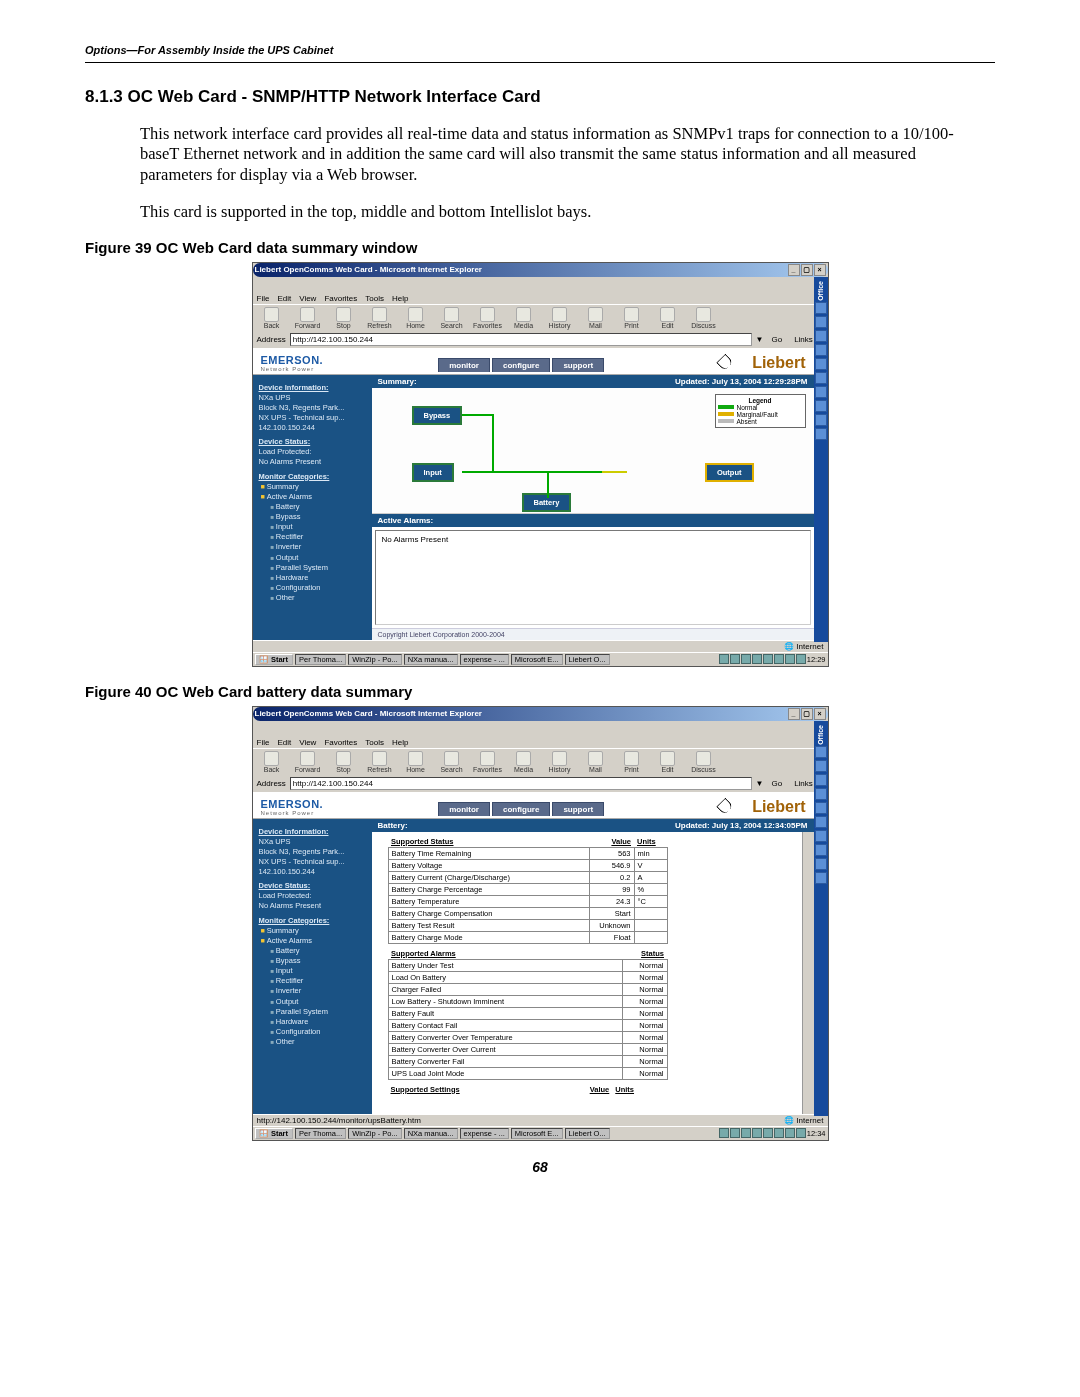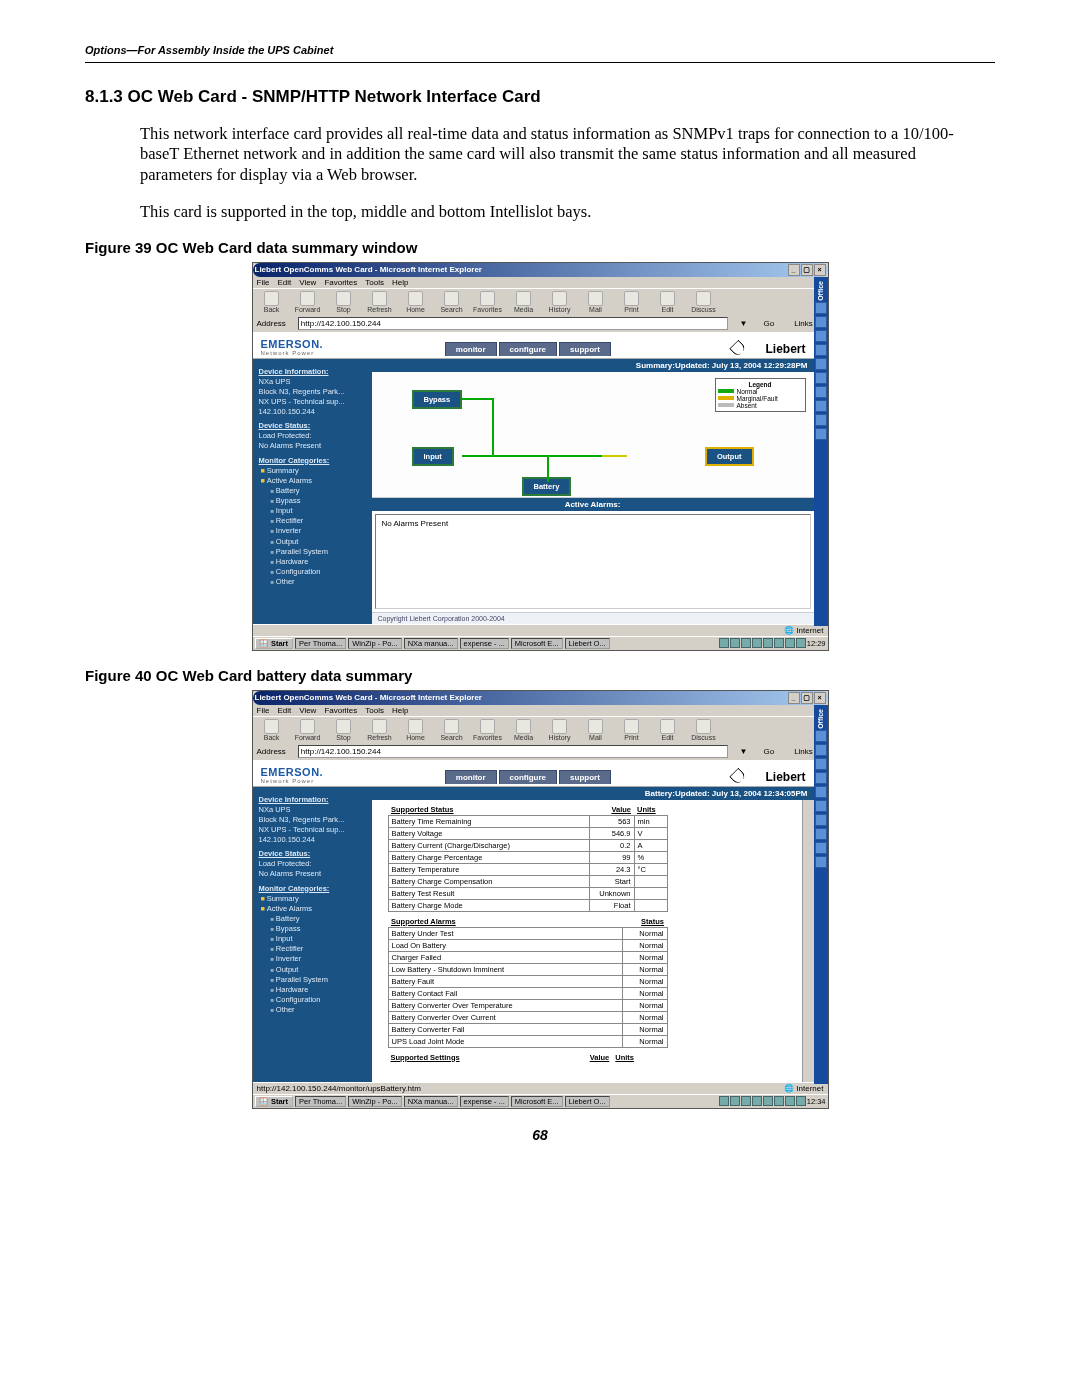--- a/index.html
+++ b/index.html
@@ -70,35 +70,36 @@
   .ie-winctrls { display: flex; gap: 1px; }
   .ie-winctrls span {
     display: inline-block; width: 10px; height: 10px;
     background:#d4d0c8; border:1px solid #888; font-size:7px; text-align:center; line-height:9px; color:#000;
   }
   .ie-menubar {
     background:#d4d0c8;
     padding: 1px 4px;
     font-size: 8px;
     color:#000;
+    margin-top:16px;
   }
   .ie-menubar span { margin-right: 8px; }
   .ie-toolbar {
     background:#d4d0c8;
     padding: 2px 4px;
     display:flex; gap:6px;
     border-top:1px solid #fff;
     font-size:7px; color:#333;
   }
   .ie-toolbar .tbtn { display:flex; flex-direction:column; align-items:center; width:30px; }
   .ie-toolbar .tbtn .ticon { width:13px; height:13px; background:#e8e8e0; border:1px solid #aaa; border-radius:2px; }
   .ie-addressbar {
     background:#d4d0c8;
     padding:2px 4px;
-    display:flex; align-items:center; gap:12px;
+    display:flex; align-items:center; gap:4px;
     font-size:8px;
   }
   .ie-addressbar .addr-input {
     flex:1; background:#fff; border:1px inset #999; padding:1px 2px; font-size:8px;
   }
   .ie-addressbar .go-btn, .ie-addressbar .links-lbl {
     font-size:8px; padding:0 4px;
   }
   .ie-statusbar {
     background:#d4d0c8;
@@ -137,21 +138,21 @@
 
   
   .brand-row {
     background:#fff;
     padding:6px 8px 2px 8px;
     display:flex; justify-content:space-between; align-items:flex-end;
     border-bottom:1px solid #aaa;
   }
   .brand-row .emerson { color:#1d5aa5; font-weight:bold; font-size:11px; letter-spacing:0.5px; }
   .brand-row .emerson .sub { font-size:6px; color:#666; display:block; font-weight:normal; letter-spacing:1px; }
-  .brand-row .liebert { color:#000000; font-weight:bold; font-size:12px; display:flex; align-items:center; gap:21px; }
+  .brand-row .liebert { color:#a16207; font-weight:bold; font-size:16px; display:flex; align-items:center; gap:21px; }
   .brand-row .liebert .mark { width:11px; height:11px; border:1.5px solid #000; border-right:none; border-radius:0 9px 9px 0; transform:rotate(45deg); }
   .tabs-row {
     background:#fff;
     padding:0 0 0 108px;
     display:flex; gap:2px;
     border-bottom:1px solid #aaa;
   }
   .tabs-row .tab {
     background:#5a6a8a; color:#fff; font-size:8px; font-weight:bold; padding:2px 10px;
     border:1px solid #3a4a6a; border-bottom:none;
@@ -170,21 +171,21 @@
   .sidebar .item::before { content:"■ "; color:#f4c430; font-size:7px; }
   .sidebar .item { padding-left:2px; }
   .sidebar .sub { padding-left:12px; }
   .sidebar .sub::before { content:"■ "; color:#8ab; font-size:6px; }
   .main-panel {
     flex:1; background:#fff; position:relative; font-size:8px;
     display:flex; flex-direction:column;
   }
   .panel-header {
     background:#1a5284; color:#fff; font-weight:bold; font-size:8px;
-    padding:2px 6px; display:flex; justify-content:flex-end;
+    padding:2px 6px; display:flex; justify-content:space-between;
   }
   .diagram-area {
     height:125px; position:relative; border-bottom:1px solid #ccc;
     background:#fdfdfd;
   }
   .node {
     position:absolute; background:#1a5284; color:#fff; border:2px solid #2a7a3a;
     font-size:7.5px; font-weight:bold; padding:3px 10px;
   }
   .node.bypass { left:40px; top:18px; }
@@ -193,21 +194,21 @@
   .node.battery{ left:150px; top:105px; border-color:#2a7a3a; }
   .wire { position:absolute; background:#0a0; height:2px; }
   .wire-v { position:absolute; background:#0a0; width:2px; }
   .legend-box {
     position:absolute; right:8px; top:6px; width:85px; border:1px solid #666;
     background:#fff; font-size:6.5px; padding:2px;
   }
   .legend-box .lrow { display:flex; align-items:center; gap:3px; }
   .legend-box .swatch { width:16px; height:4px; }
   .section-subheader {
-    background:#1a5284; color:#fff; font-weight:bold; font-size:8px; padding:2px 6px;text-align:center;
+    background:#1a5284; color:#fff; font-weight:bold; font-size:8px; padding:2px 6px;
   }
   .alarms-body {
     flex:1; padding:4px 6px; border:1px inset #ccc; margin:3px; background:#fff;
     font-size:8px;
   }
   .copyright-row {
     background:#eef2f6; color:#446; font-size:7px; padding:2px 6px; border-top:1px solid #ccd;
   }
 
   

